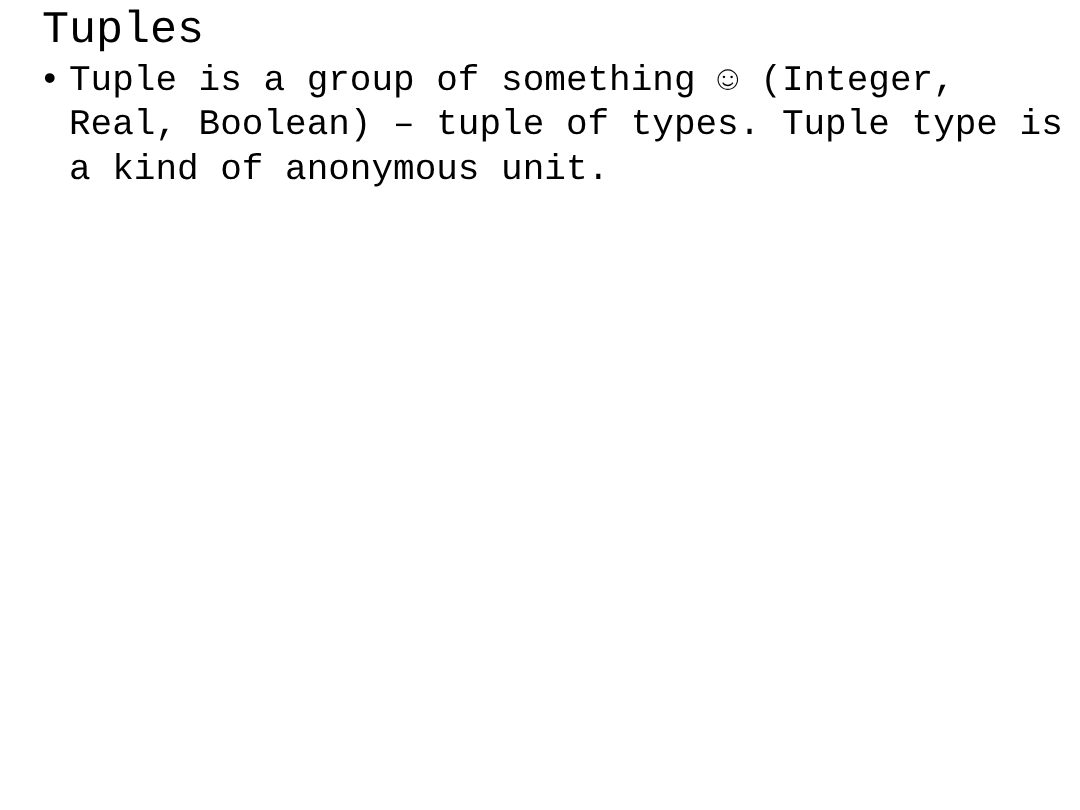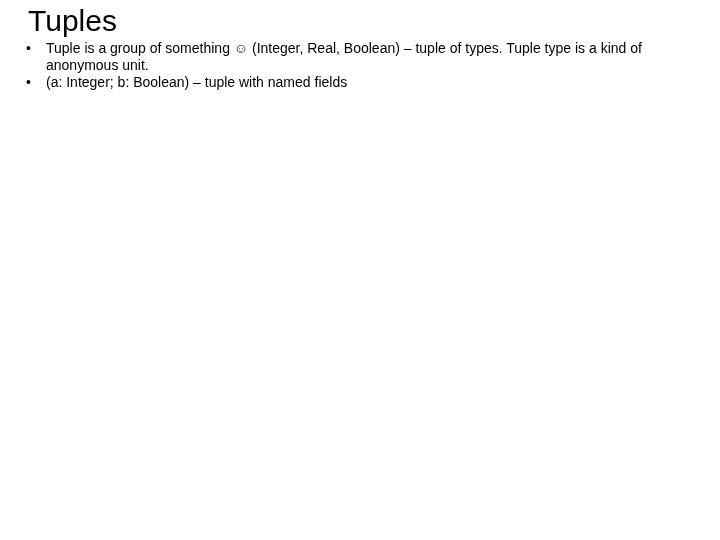--- a/index.html
+++ b/index.html
@@ -7,47 +7,47 @@
     padding: 0;
     width: 720px;
     height: 540px;
     font-family: Arial, Helvetica, sans-serif;
     color: #000;
     background: #fff;
     overflow: hidden;
   }
   .slide {
     padding: 4px 10px 0 10px;
+    font-family: Liberation Mono, monospace;
   }
   h1 {
     font-size: 30px;
     font-weight: normal;
     margin: 0 0 2px 18px;
   }
   ul {
     margin: 0;
     padding-left: 32px;
     list-style: none;
   }
   li {
-    font-size: 14px;
+    font-size: 24px;
     line-height: 1.22;
     margin-bottom: 0;
     position: relative;
     padding-left: 4px;
   }
   li::before {
     content: "•";
     position: absolute;
     left: -16px;
     top: 0;
   }
 </style>
 </head>
 <body>
 
 <div class="slide">
   <h1>Tuples</h1>
   <ul>
     <li>Tuple is a group of something ☺ (Integer, Real, Boolean) – tuple of types. Tuple type is a kind of anonymous unit.</li>
-    <li>(a: Integer; b: Boolean) – tuple with named fields</li>
   </ul>
 </div>
 
 </body></html>

